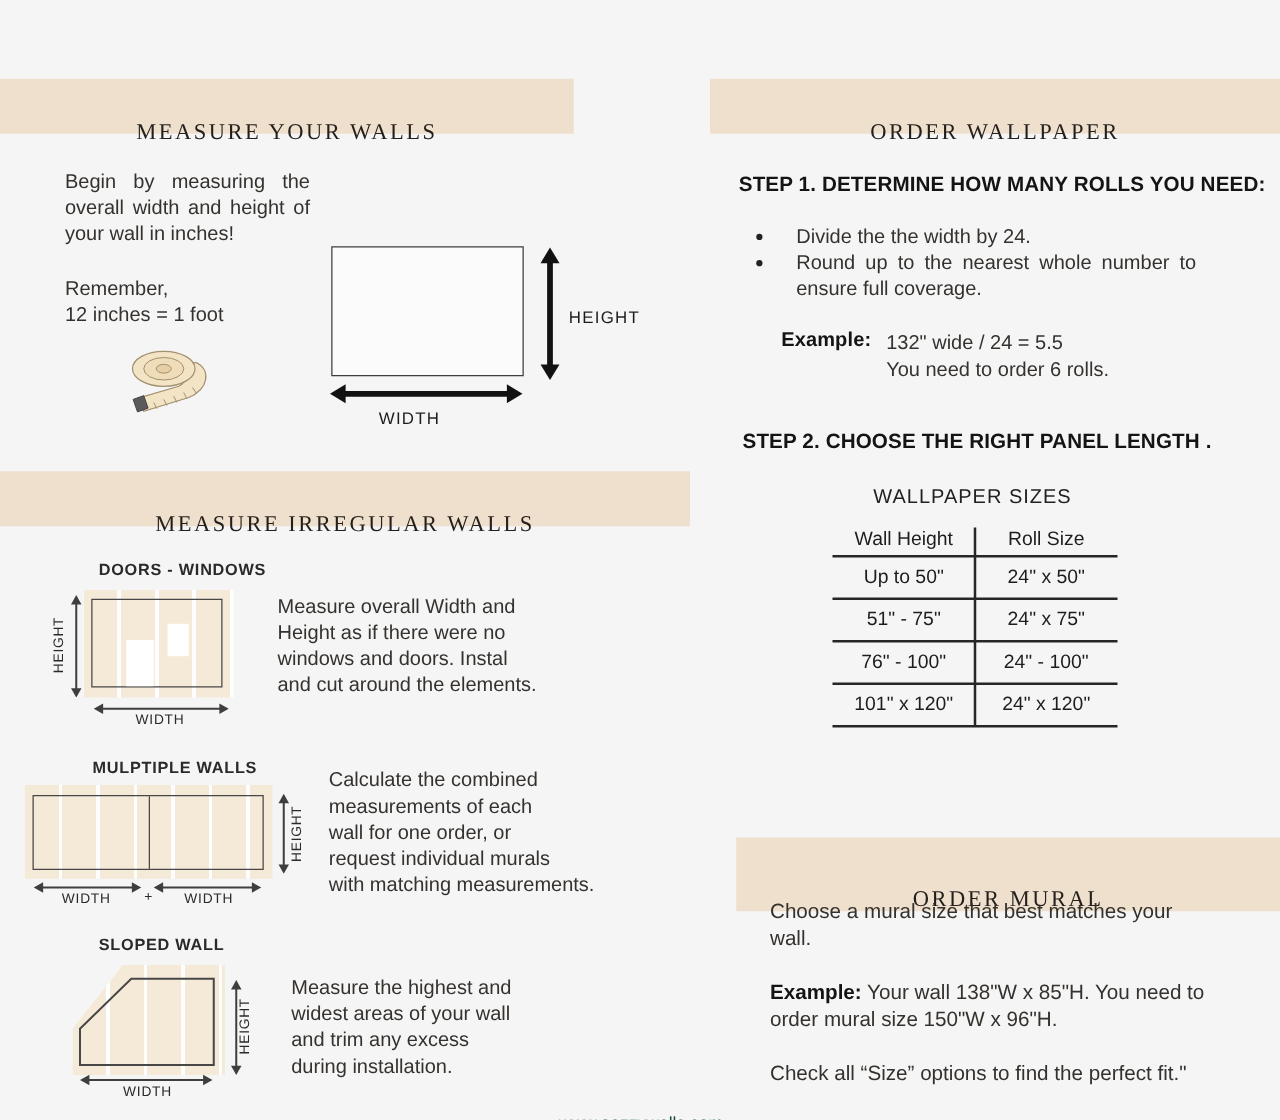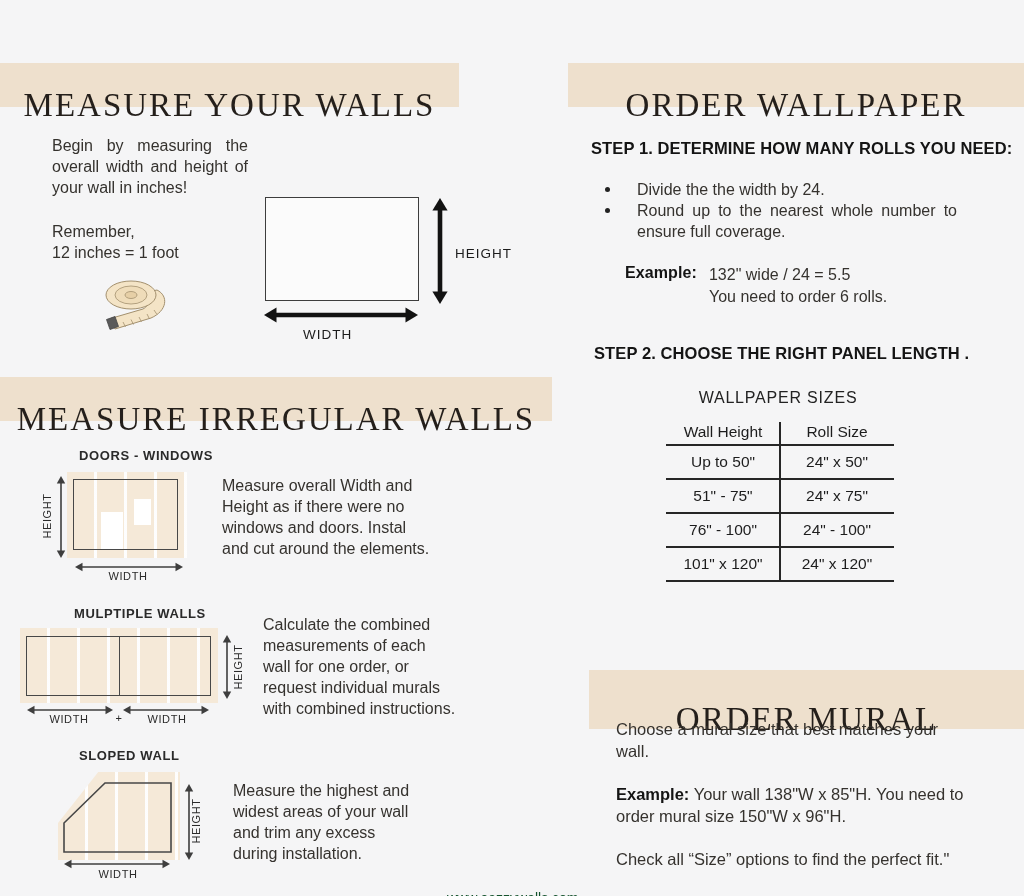--- a/index.html
+++ b/index.html
@@ -1,20 +1,20 @@
 <!DOCTYPE html>
 <html><head>
 <meta charset="utf-8">
 <style>
   html,body{margin:0;padding:0;}
   body{background:#e9e9ea;font-family:"Liberation Sans","DejaVu Sans",sans-serif;}
   .page{position:relative;width:1024px;height:896px;background:#f5f5f6;overflow:hidden;margin:0 auto;}
   .abs{position:absolute;}
   .banner{position:absolute;background:#eee0cd;display:flex;align-items:center;justify-content:center;}
-  .banner-title{font-family:"Liberation Serif","DejaVu Serif",serif;font-size:33px;letter-spacing:2px;color:#241f1b;white-space:nowrap;margin-top:40px;}
+  .banner-title{font-family:"Liberation Serif","DejaVu Serif",serif;font-size:18px;letter-spacing:2px;color:#241f1b;white-space:nowrap;margin-top:40px;}
   .body-text{color:#35322e;font-size:16px;line-height:21px;}
   .justify{text-align:justify;}
   .bold-heading{color:#141414;font-weight:bold;font-size:16.5px;white-space:nowrap;letter-spacing:0.1px;}
   .dim-label{position:absolute;font-size:13.5px;letter-spacing:1px;color:#1c1c1c;font-weight:500;}
   .small-dim{position:absolute;width:60px;text-align:center;font-size:11px;letter-spacing:0.6px;color:#2a2a2a;font-weight:500;}
   .vrot{transform:rotate(-90deg);}
   .diagram-label{position:absolute;font-weight:bold;font-size:13px;letter-spacing:0.6px;color:#2a2a2a;}
   .stripe-bg{background:repeating-linear-gradient(90deg,#f5e9d8 0px,#f5e9d8 27px,rgba(255,255,255,0.85) 27px,rgba(255,255,255,0.85) 30px);}
   .wall-outline{position:absolute;border:1.6px solid #474747;}
   .white-box{position:absolute;background:#ffffff;}
@@ -124,21 +124,21 @@
     <polygon points="86,6 78.5,1.8 78.5,10.2" fill="#3e3e3e"></polygon>
   </svg>
   <div class="small-dim" style="left:39px;top:713px;">WIDTH</div>
   <div class="small-dim" style="left:89px;top:712px;">+</div>
   <div class="small-dim" style="left:137px;top:713px;">WIDTH</div>
   <div class="abs body-text desc-lines" style="left:263px;top:614px;">
     <div>Calculate the combined</div>
     <div>measurements of each</div>
     <div>wall for one order, or</div>
     <div>request individual murals</div>
-    <div>with combined instructions.</div>
+    <div>with matching measurements.</div>
   </div>
 
   <div class="diagram-label" style="left:79px;top:748px;">SLOPED WALL</div>
   <div class="abs stripe-bg" style="left:58px;top:772px;width:122px;height:88px;clip-path:polygon(0 58%,33% 0,100% 0,100% 100%,0 100%);"></div>
   <svg style="left:58px;top:772px;" width="122" height="88" viewBox="0 0 122 88">
     <polygon points="6,80 6,51 47,11 113,11 113,80" fill="none" stroke="#474747" stroke-width="1.6"></polygon>
   </svg>
   <svg style="left:183px;top:784px;" width="12" height="76" viewBox="0 0 12 76">
     <line x1="6" y1="4" x2="6" y2="72" stroke="#3e3e3e" stroke-width="1.6"></line>
     <polygon points="6,0 10.2,7.5 1.8,7.5" fill="#3e3e3e"></polygon>

